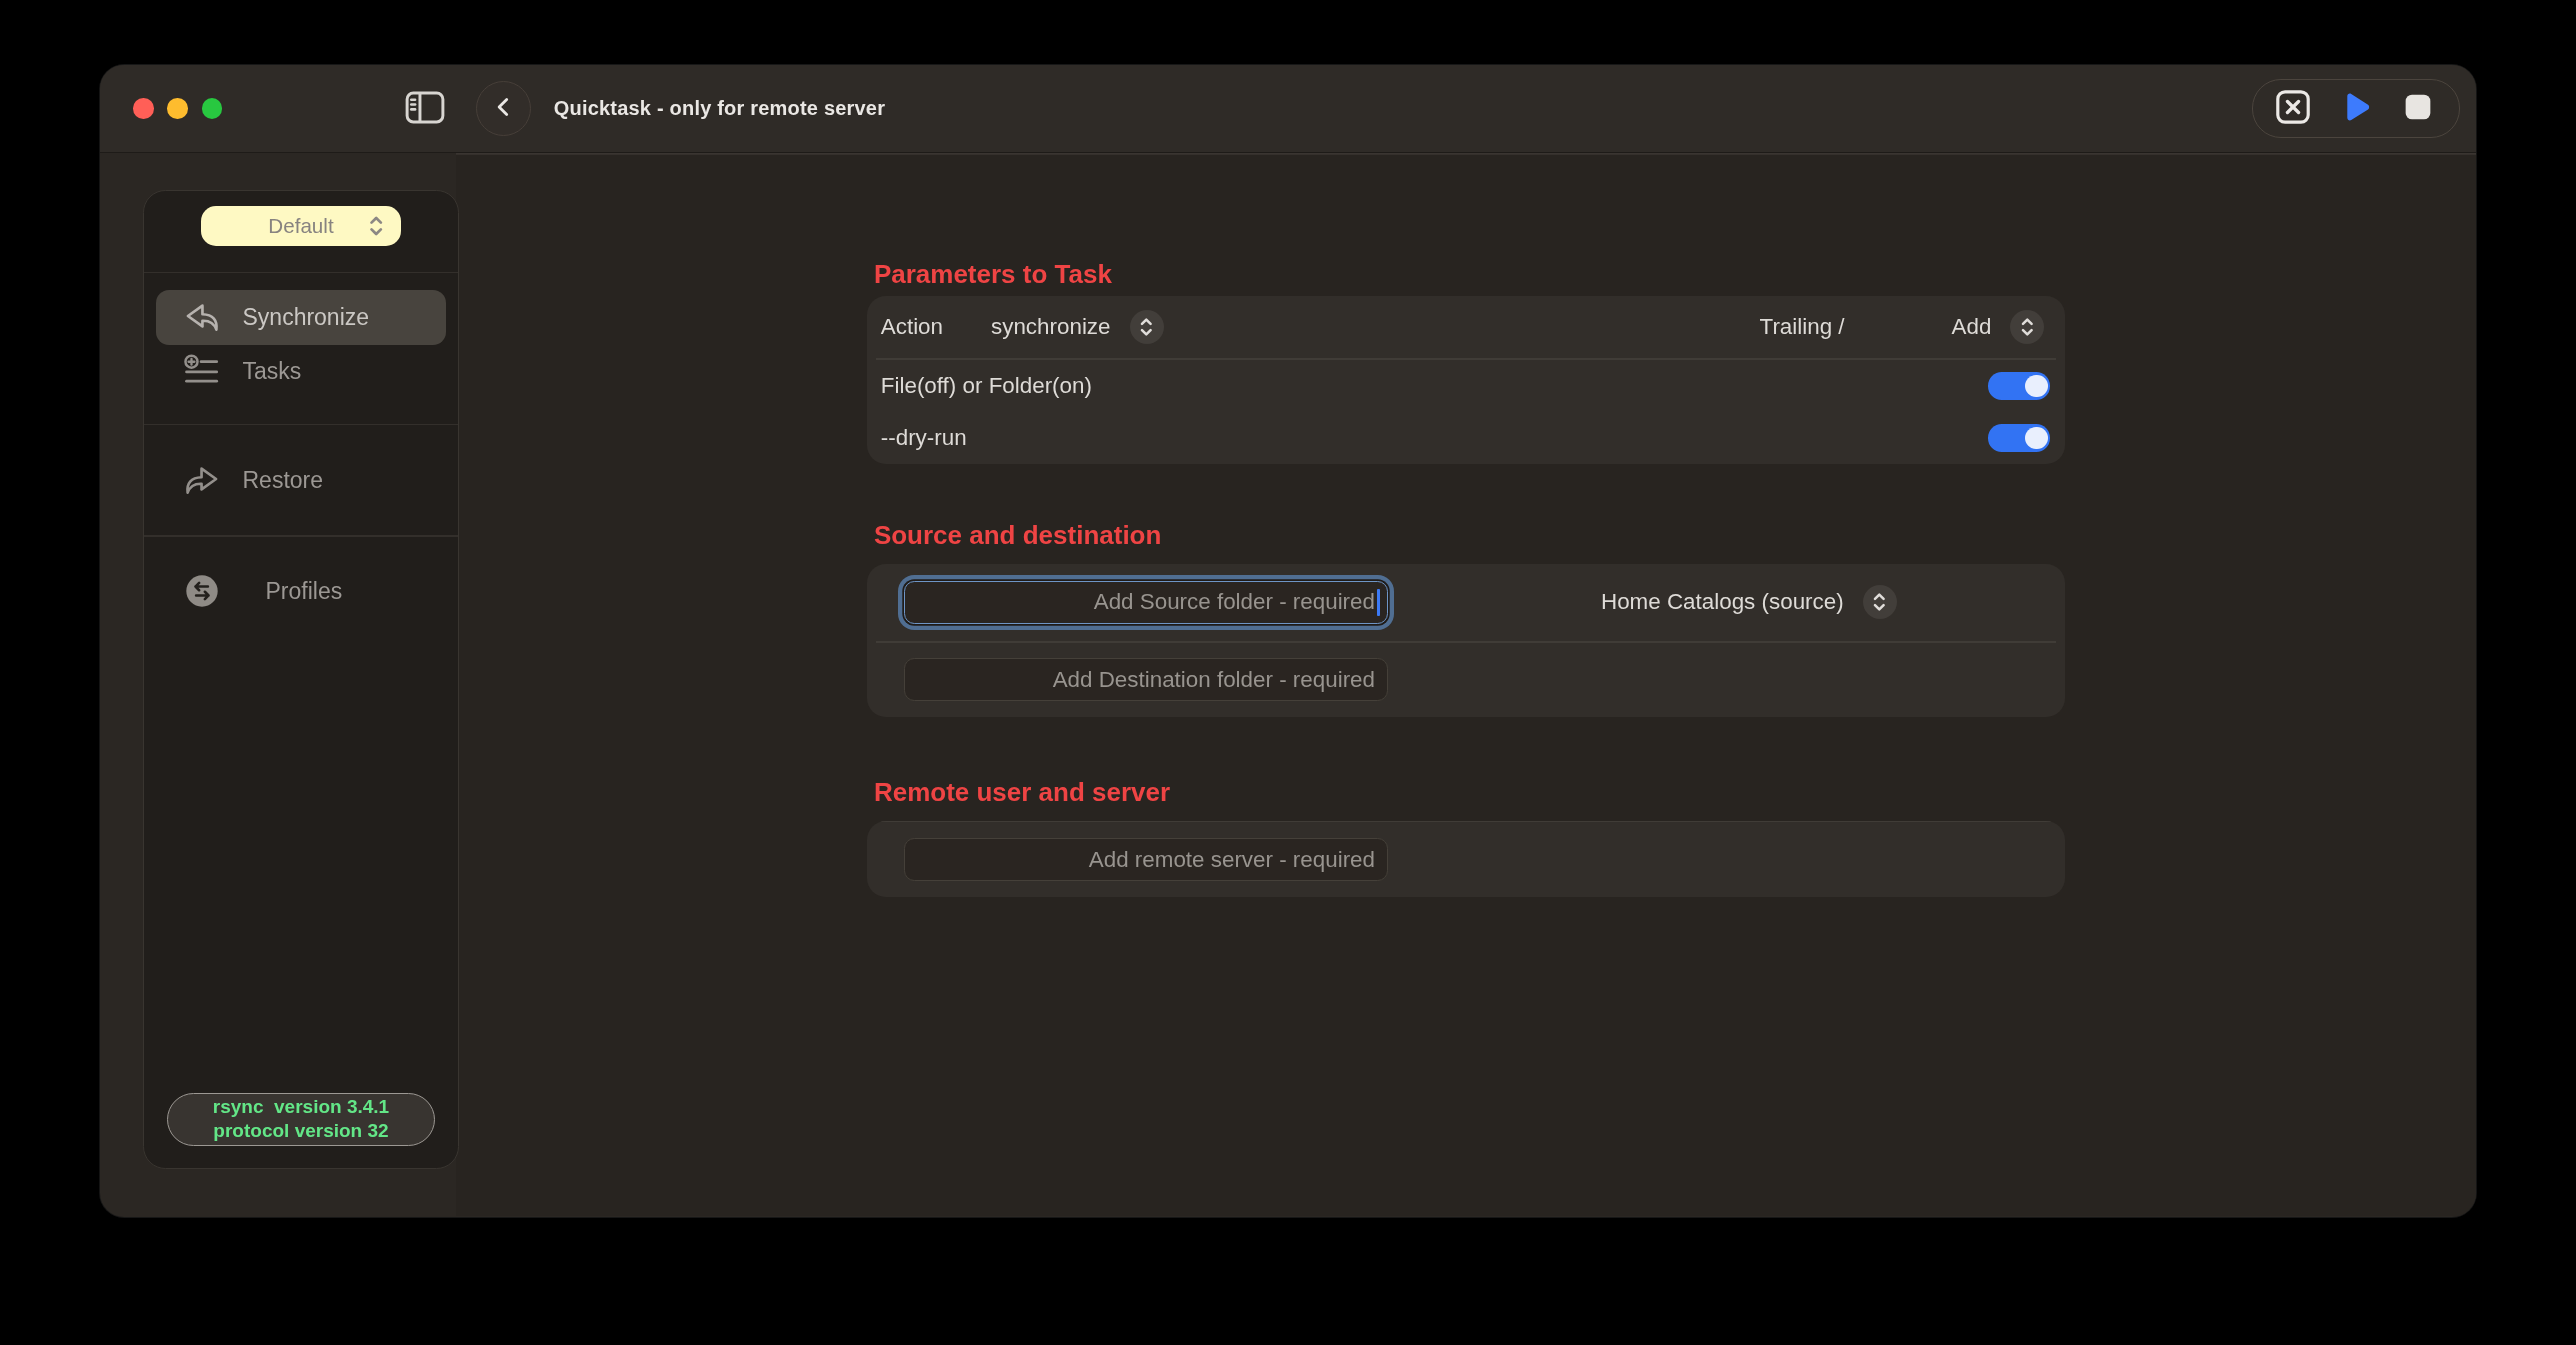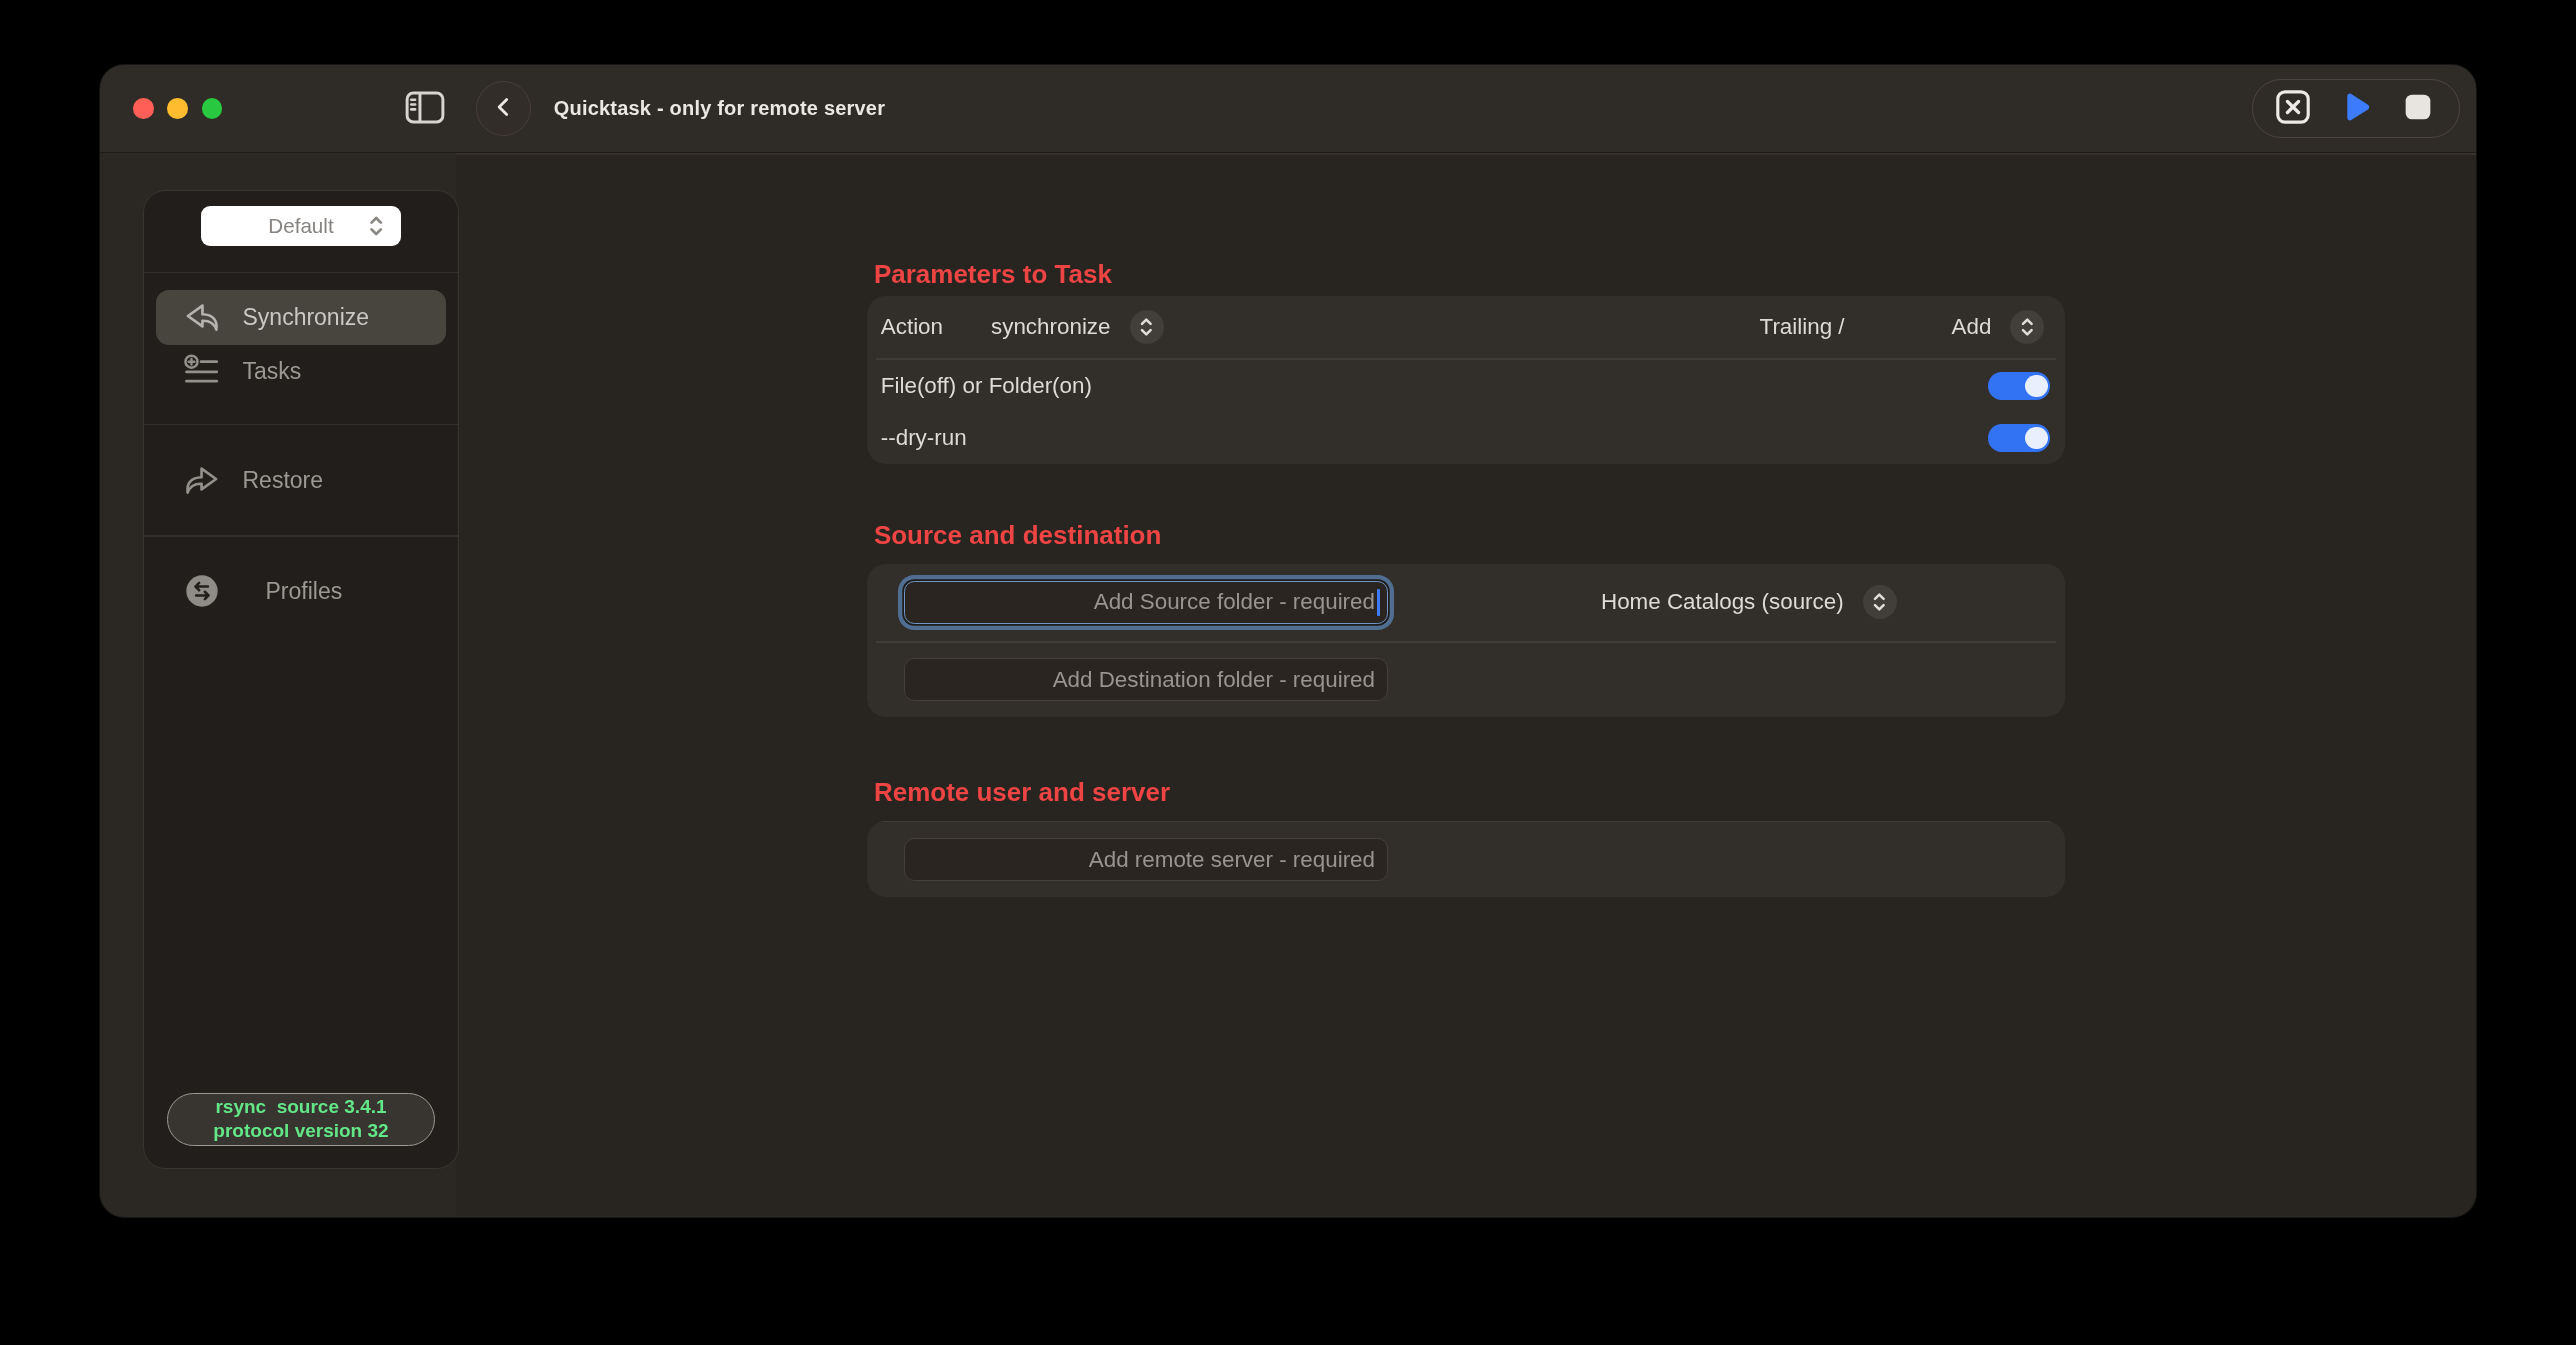--- a/index.html
+++ b/index.html
@@ -28,22 +28,22 @@
 
   
   .body-row { display:flex; height:1063px; }
   .sidebar-col { width:356px; position:relative; flex:0 0 356px; }
   .main-col { flex:1; background:#282420; box-shadow:inset 0 1.7px 0 #3a3531; }
 
   
   .sidebar-panel { position:absolute; left:43px; top:37px; width:316px; height:979px;
                    background:#211e1b; border:1.7px solid #393530; border-radius:22.4px;
                    display:flex; flex-direction:column; overflow:hidden; }
-  .profile-select { margin:14.6px auto 0; width:200px; height:40px; border-radius:9px;
-                    background:#ffffff; display:flex; align-items:center; justify-content:center;
+  .profile-select { margin:14.6px auto 0; width:200px; height:40px; border-radius:15px;
+                    background:#fef9c3; display:flex; align-items:center; justify-content:center;
                     position:relative; border:none; cursor:default; }
   .profile-select .pval { color:#878380; font-size:20.6px; }
   .profile-select .chev { position:absolute; right:13.8px; top:50%; transform:translateY(-50%); display:flex; }
   .side-sep { margin-top:26px; height:1.7px; background:#332f2b; width:100%; }
   .side-sep2 { margin-top:27.5px; height:1.7px; background:#332f2b; width:100%; }
   .side-sep3 { margin-top:30px; height:1.7px; background:#332f2b; width:100%; }
   .nav { padding:0 12px; display:flex; flex-direction:column; }
   .nav-item { display:flex; align-items:center; height:50px; border-radius:13px;
               padding-left:21.5px; gap:17px; cursor:default; background:transparent; border:none; }
   .nav-item.selected { background:#48443e; height:55px; }
@@ -217,21 +217,21 @@
                   <path d="M8.5 16.4 L18 16.4 M15.2 13.6 L18 16.4 L15.2 19.2" stroke="#23201c" stroke-width="2" fill="none" stroke-linecap="round" stroke-linejoin="round"></path>
                 </svg>
               </span>
               <span class="nav-label">Profiles</span>
             </button>
           </div>
 
           <div class="flex-spacer"></div>
 
           <div class="version-capsule">
-            <div style="color: rgb(99, 230, 135);">rsync  source 3.4.1</div>
+            <div style="color: rgb(99, 230, 135);">rsync  version 3.4.1</div>
             <div style="color: rgb(99, 230, 135);">protocol version 32</div>
           </div>
         </div>
       </div>
 
       <div class="main-col">
         <div class="form-column">
 
           <div class="sec-h">Parameters to Task</div>
           <div class="card">

